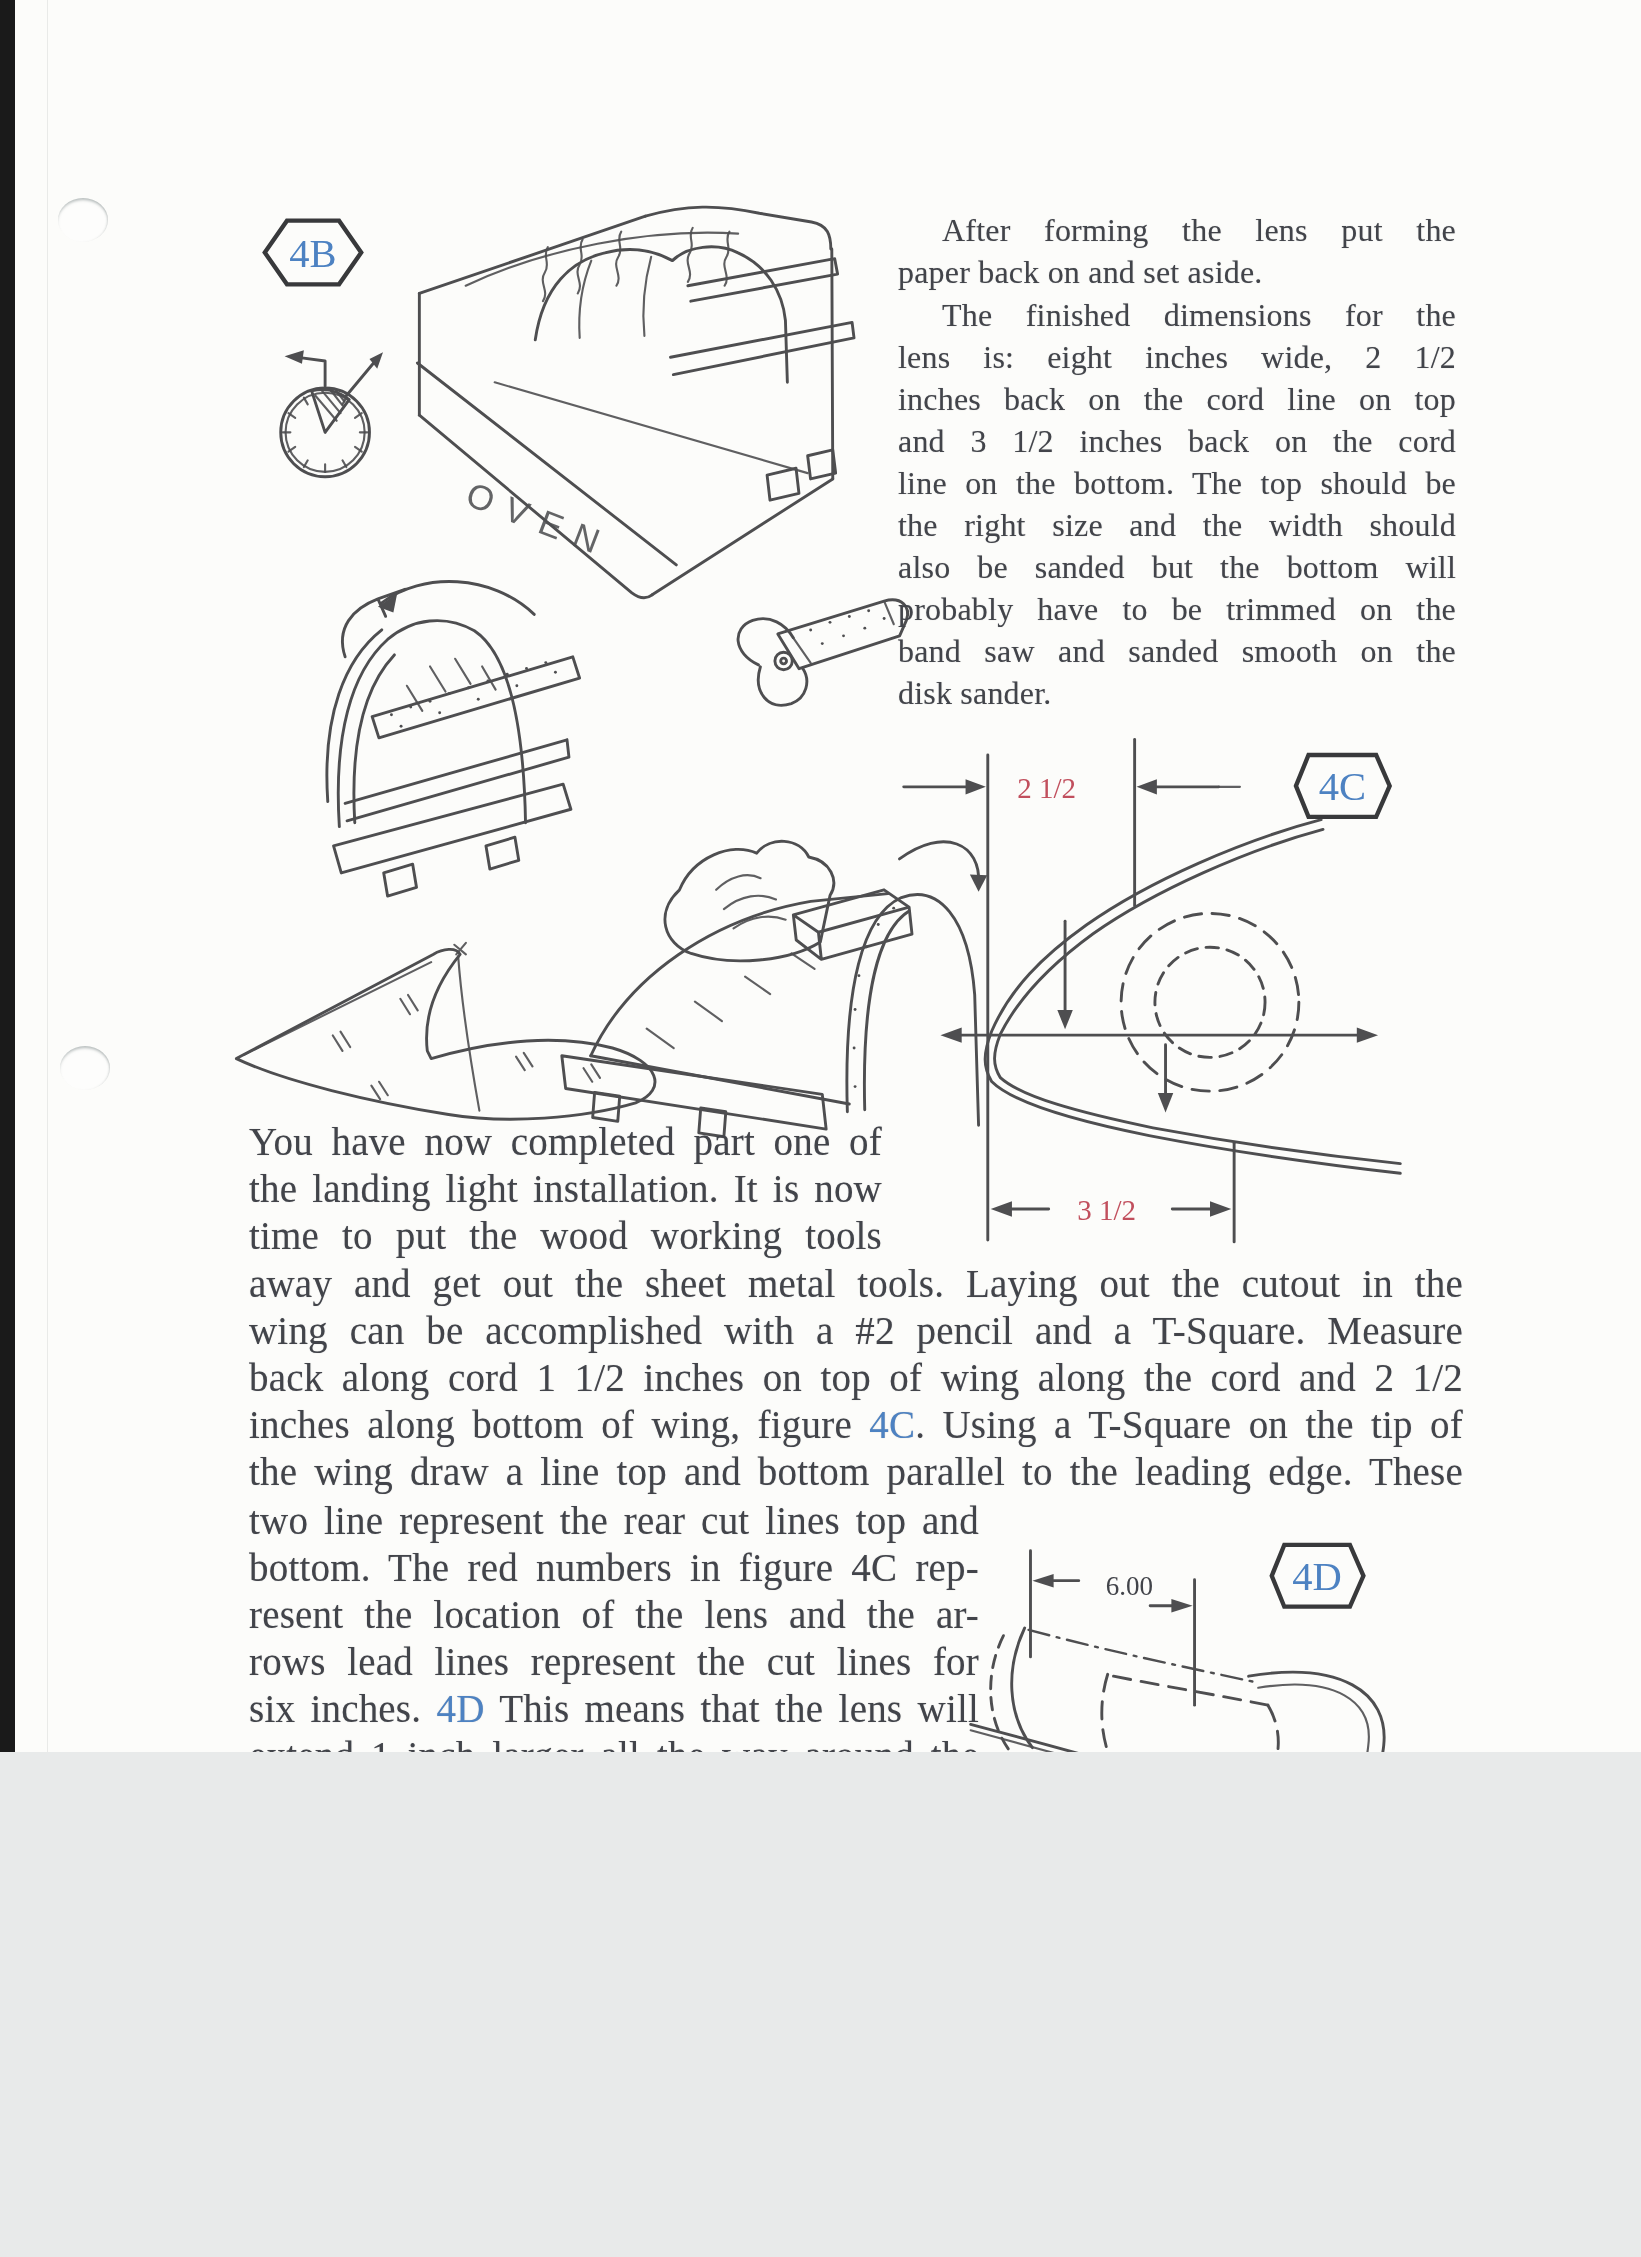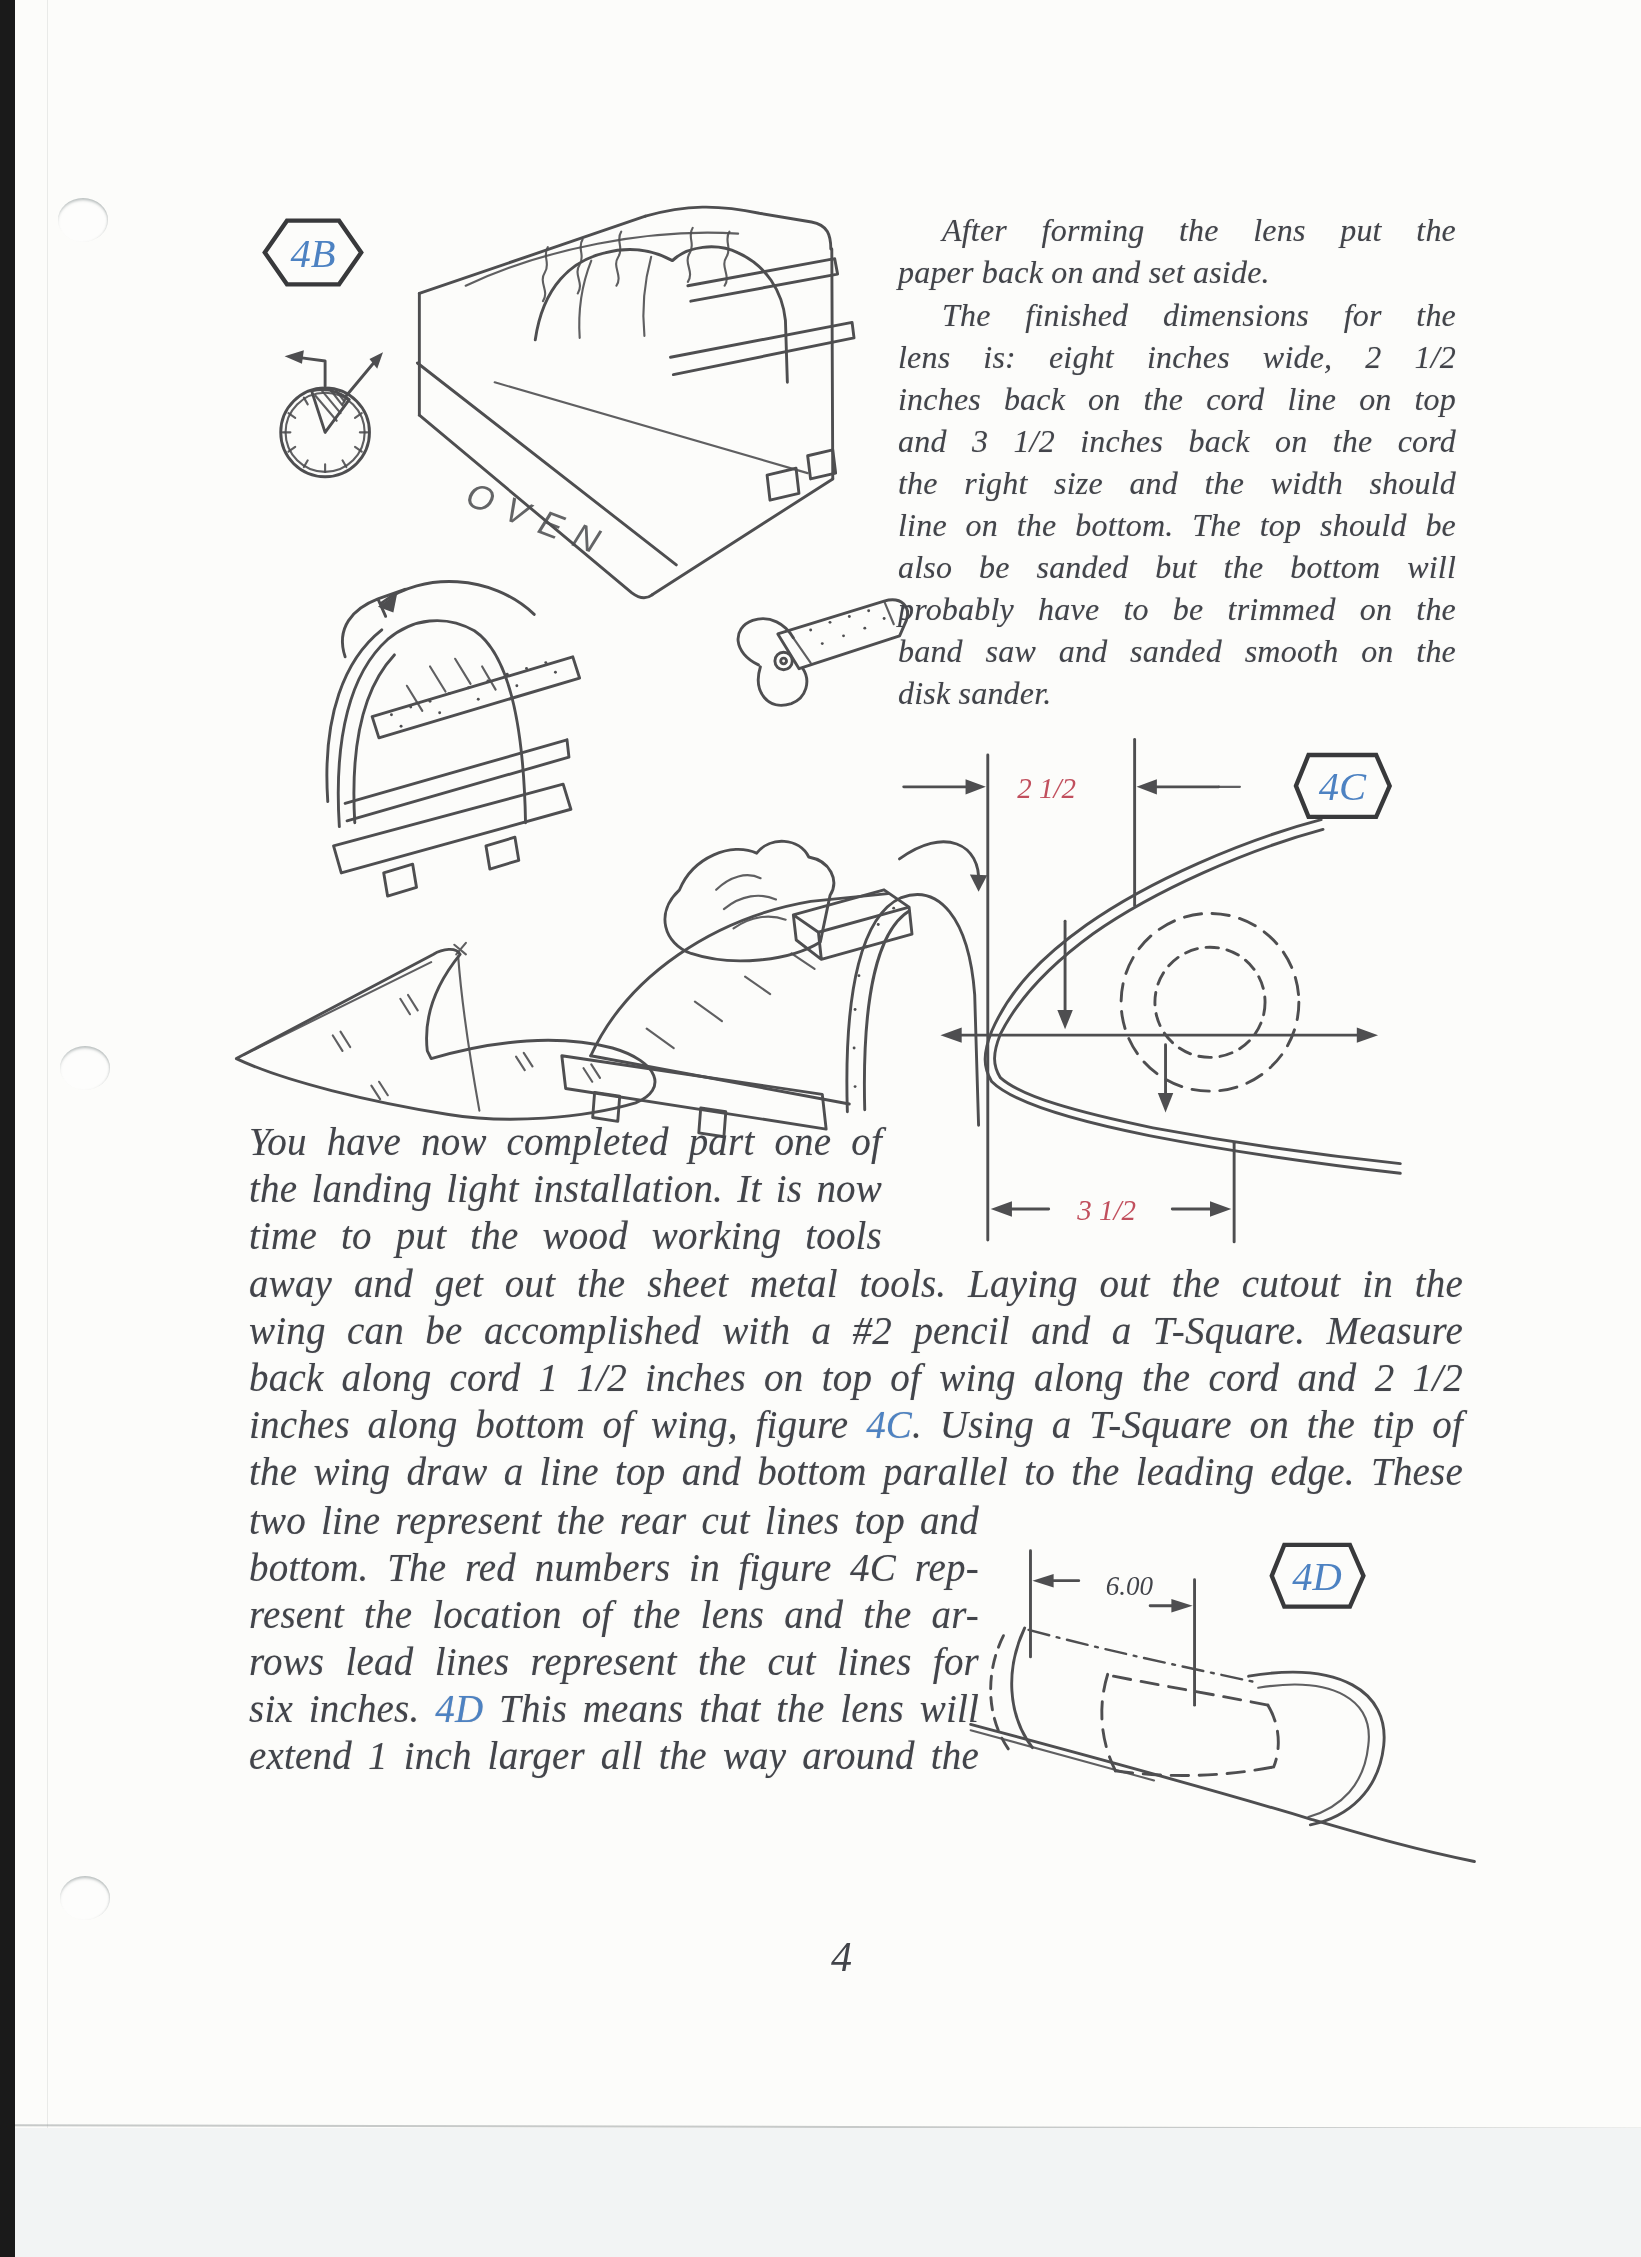--- a/index.html
+++ b/index.html
@@ -1,17 +1,17 @@
 <!DOCTYPE html>
 <html style="--text: #42444a; --ink: #4e4e50; --red: #c14f5d; --blue: #4d82c2;"><head>
 <meta charset="utf-8">
 <style>
   html,body { margin:0; padding:0; background:#e8eaea; }
-  .stage { position:relative; width:1641px; height:2257px; background:#fef9c3; overflow:hidden;
-           font-family:"Liberation Serif", serif;font-style:italic; }
+  .stage { position:relative; width:1641px; height:1752px; background:#fef9c3; overflow:hidden;
+           font-family:"Liberation Serif", serif; }
   .edge-strip { position:absolute; left:0; top:0; width:15.4px; height:2257px; background:#1a1a1a; }
   .paper { position:absolute; left:15.4px; top:0; width:1626px; height:2128px; background:#fcfcfa; }
   .paper-edge-line { position:absolute; left:47px; top:0; width:1px; height:2128px; background:rgba(100,105,105,0.12); }
   .paper-bottom-line { position:absolute; left:15.4px; top:2126px; width:1626px; height:1.9px;
            background:#9aa0a0; opacity:.55; transform:rotate(0.12deg); }
   .below-paper { position:absolute; left:15.4px; top:2128px; width:1626px; height:129px; background:#f2f4f4; }
   .hole { position:absolute; width:50px; height:44px; border-radius:50%; background:#fdfdfc;
            box-shadow: inset 0 2.9px 2.9px -1px rgba(130,140,140,0.55), inset -1.9px 0 1.9px -1px rgba(130,140,140,0.25); }
 
   .txt { position:absolute; color:var(--text,#42444a); font-size:39px; letter-spacing:0.2px;
@@ -258,22 +258,22 @@
 
   <div class="txt rightcol">
       <div class="tline indent"><span>After forming the lens put the</span></div>
       <div class="tline last-left"><span>paper back on and  set aside.</span></div>
     </div>
   <div class="txt rightcol" style="top:294px;">
       <div class="tline indent"><span>The finished dimensions for the</span></div>
       <div class="tline"><span>lens is: eight inches wide, 2 1/2</span></div>
       <div class="tline"><span>inches back on the cord line on top</span></div>
       <div class="tline"><span>and 3 1/2 inches back on the cord</span></div>
+      <div class="tline"><span>line on the bottom. The top should be</span></div>
       <div class="tline"><span>the right size and the width should</span></div>
-      <div class="tline"><span>line on the bottom. The top should be</span></div>
       <div class="tline"><span>also be sanded but the bottom will</span></div>
       <div class="tline"><span>probably have to be trimmed on the</span></div>
       <div class="tline"><span>band saw and sanded smooth on the</span></div>
       <div class="tline last-left"><span>disk sander.</span></div>
     </div>
 
   <div class="txt body-block block-a">
       <div class="tline"><span>You have now completed part one of</span></div>
       <div class="tline"><span>the landing light installation. It is now</span></div>
       <div class="tline"><span>time to put the wood working tools</span></div>

